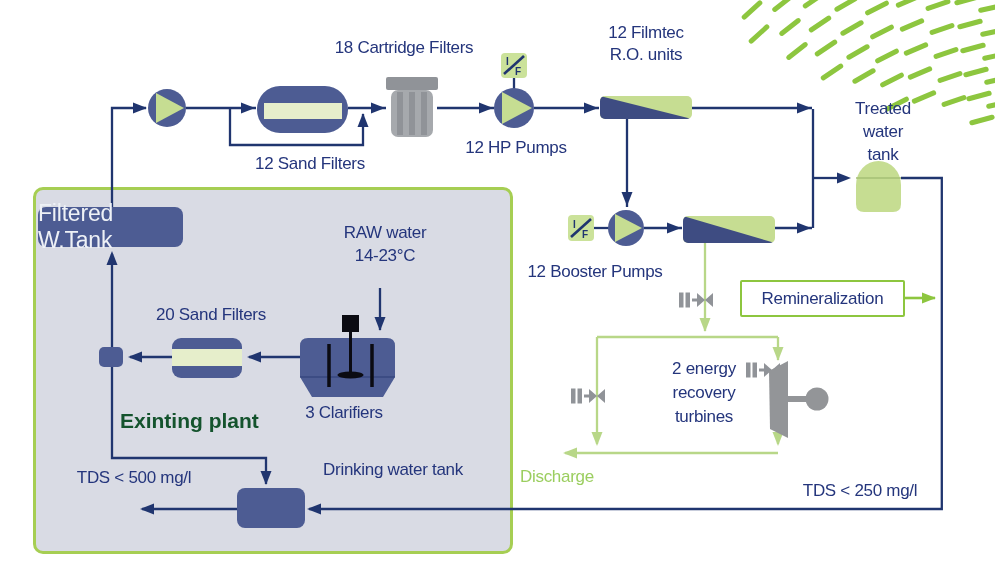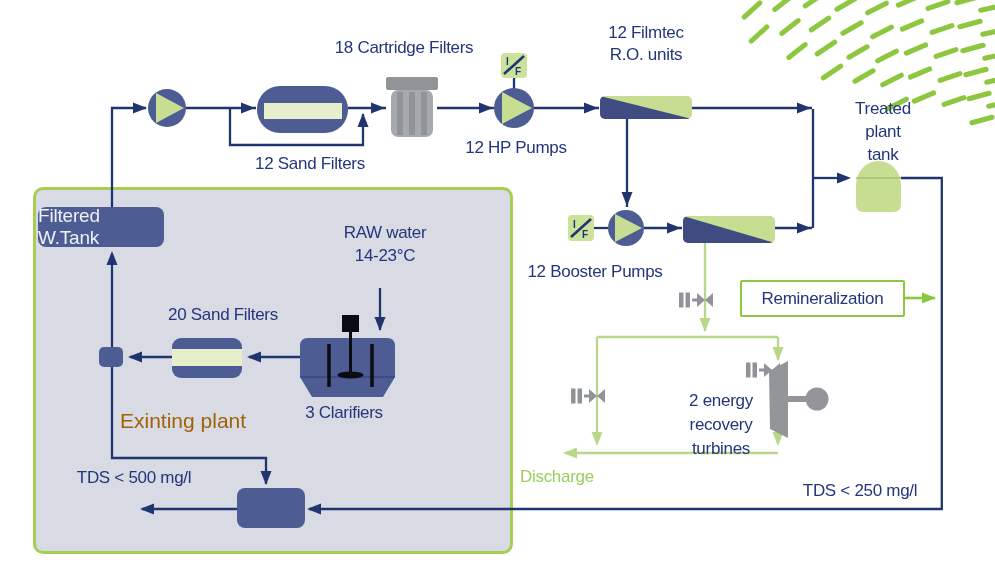--- a/index.html
+++ b/index.html
@@ -6,23 +6,23 @@
   .stage{position:relative;width:995px;height:585px;background:#ffffff;overflow:hidden;
          font-family:"Liberation Sans","DejaVu Sans",sans-serif;}
   .stage > *{box-sizing:border-box;}
   svg{position:absolute;left:0;top:0;z-index:2;}
   .plantbox{position:absolute;left:33px;top:187px;width:480px;height:367px;
             border:3px solid #a6ce53;background:#d9dbe4;border-radius:10px;z-index:1;}
   .lbl{position:absolute;z-index:3;color:#24357c;font-size:17px;line-height:22px;
        text-align:center;transform:translate(-50%,0);white-space:nowrap;letter-spacing:-0.3px;}
   .lbl.left{transform:none;text-align:left;}
   .lbl.green{color:#9bce5f;}
-  .lbl.title{color:#a16207;font-weight:normal;font-size:21px;letter-spacing:0;}
-  .filteredtank{position:absolute;left:38px;top:207px;width:126px;height:40px;z-index:3;
-                background:#4d5c93;border-radius:8px;color:#eef1f6;font-size:19px;
+  .lbl.title{color:#14532d;font-weight:bold;font-size:21px;letter-spacing:0;}
+  .filteredtank{position:absolute;left:38px;top:207px;width:145px;height:40px;z-index:3;
+                background:#4d5c93;border-radius:8px;color:#eef1f6;font-size:23px;
                 display:flex;align-items:center;justify-content:center;letter-spacing:-0.2px;}
   .reminbox{position:absolute;left:740px;top:280px;width:165px;height:37px;z-index:3;
             border:2.5px solid #8dc63f;background:#ffffff;border-radius:2px;color:#24357c;
             font-size:17px;display:flex;align-items:center;justify-content:center;letter-spacing:-0.3px;}
 </style>
 </head>
 <body>
 
 <div class="stage">
 
@@ -253,33 +253,34 @@
 
   <div class="lbl" style="left:404px;top:37px;">18 Cartridge Filters</div>
   <div class="lbl" style="left:310px;top:153px;">12 Sand Filters</div>
   <div class="lbl" style="left:516px;top:137px;">12 HP Pumps</div>
   <div class="lbl" style="left:646px;top:22px;">
     <div>12 Filmtec</div>
     <div>R.O. units</div>
   </div>
   <div class="lbl" style="left:877px;top:97px;line-height:23px;margin-left:6px;">
     <div>Treated</div>
-    <div>plant</div>
+    <div>water</div>
     <div>tank</div>
   </div>
   <div class="lbl" style="left:595px;top:261px;">12 Booster Pumps</div>
-  <div class="lbl" style="left:721px;top:357px;line-height:24px;margin-top:32px;">
+  <div class="lbl" style="left:704px;top:357px;line-height:24px;">
     <div>2 energy</div>
     <div>recovery</div>
     <div>turbines</div>
   </div>
   <div class="lbl green left" style="left:520px;top:466px;">Discharge</div>
   <div class="lbl" style="left:860px;top:480px;">TDS &lt; 250 mg/l</div>
 
   <div class="lbl" style="left:385px;top:221px;line-height:23px;">
     <div>RAW water</div>
     <div>14-23°C</div>
   </div>
-  <div class="lbl" style="left:223px;top:304px;">20 Sand Filters</div>
+  <div class="lbl" style="left:211px;top:304px;">20 Sand Filters</div>
   <div class="lbl" style="left:344px;top:402px;">3 Clarifiers</div>
   <div class="lbl title left" style="left:120px;top:410px;">Exinting plant</div>
   <div class="lbl" style="left:110px;top:467px;margin-left:24px;">TDS &lt; 500 mg/l</div>
+  <div class="lbl" style="left:393px;top:459px;">Drinking water tank</div>
 </div>
 
 </body></html>

